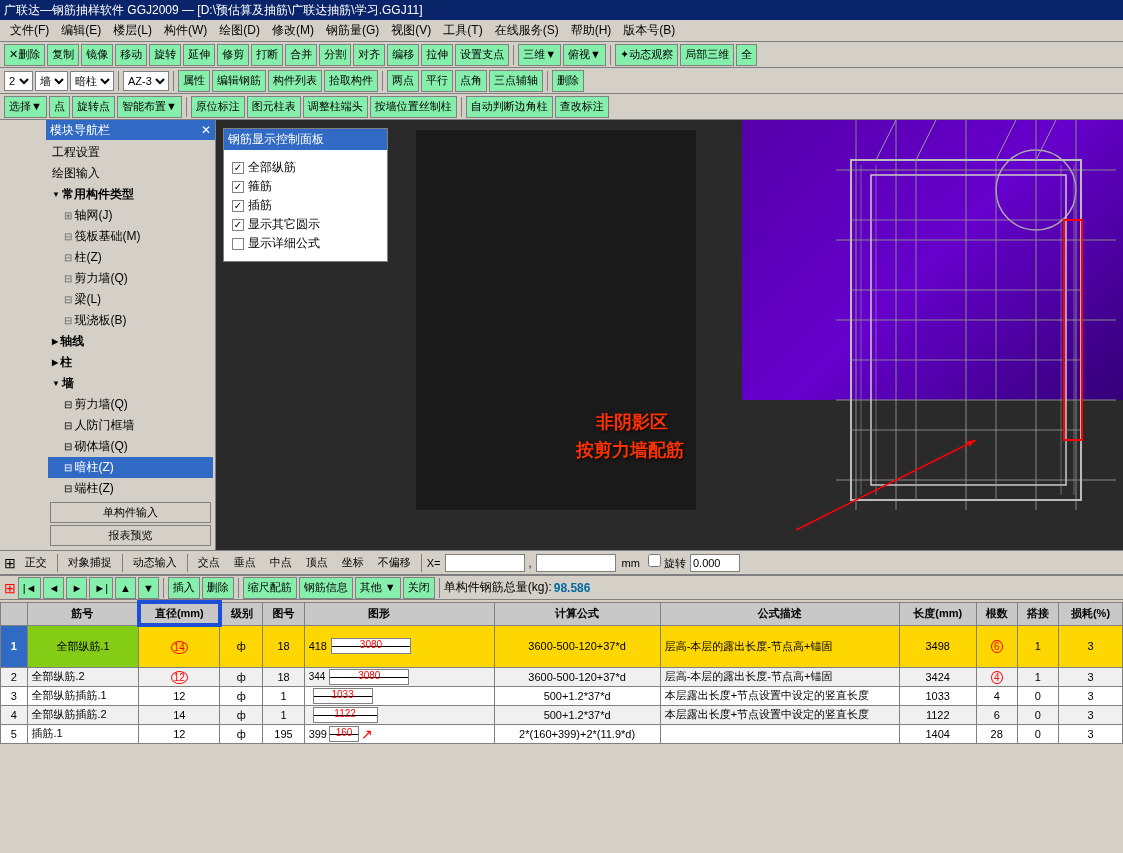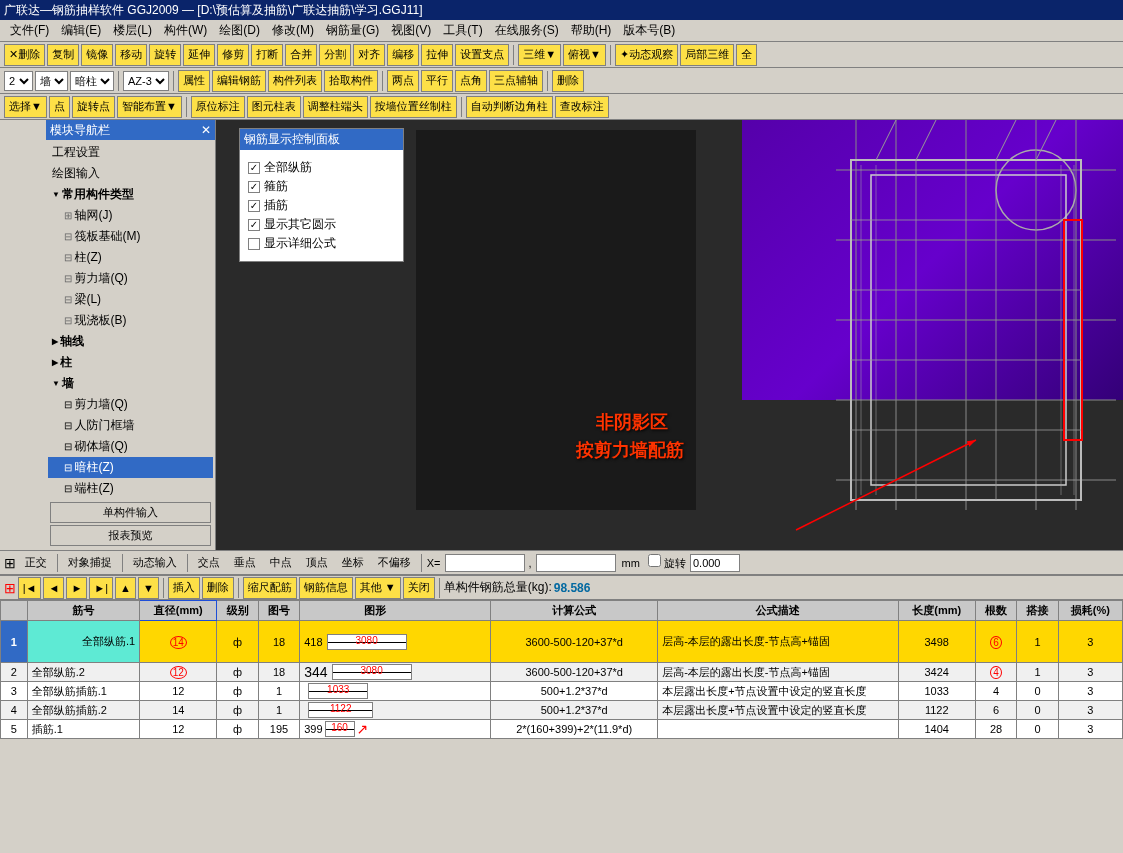--- a/index.html
+++ b/index.html
@@ -10,21 +10,21 @@
     
     
     #menu-bar { background: #d4d0c8; height: 22px; display: flex; align-items: center; border-bottom: 1px solid #808080; padding: 0 4px; }
     #menu-bar span { padding: 2px 6px; font-size: 12px; cursor: pointer; }
     
     
     #toolbar1 { background: #d4d0c8; height: 26px; display: flex; align-items: center; border-bottom: 1px solid #808080; padding: 2px 4px; gap: 2px; }
     #toolbar2 { background: #d4d0c8; height: 26px; display: flex; align-items: center; border-bottom: 1px solid #808080; padding: 2px 4px; gap: 2px; }
     #toolbar3 { background: #d4d0c8; height: 26px; display: flex; align-items: center; border-bottom: 1px solid #808080; padding: 2px 4px; gap: 2px; }
     
-    .toolbar-btn { background: #fde047; border: 1px solid #808080; padding: 1px 4px; font-size: 11px; cursor: pointer; height: 22px; white-space: nowrap; }
+    .toolbar-btn { background: #86efac; border: 1px solid #808080; padding: 1px 4px; font-size: 11px; cursor: pointer; height: 22px; white-space: nowrap; }
     .toolbar-sep { width: 1px; background: #808080; height: 20px; margin: 0 2px; }
     
     
     #main-layout { display: flex; height: calc(853px - 20px - 22px - 26px - 26px - 26px - 26px); padding-left: 46px; }
     
     
     #sidebar { width: 170px; background: #d4d0c8; border-right: 1px solid #808080; display: flex; flex-direction: column; }
     #sidebar-header { background: #316ac5; color: white; height: 20px; display: flex; align-items: center; justify-content: space-between; padding: 0 4px; font-size: 12px; }
     #sidebar-content { flex: 1; overflow-y: auto; padding: 2px; }
     .sidebar-item { padding: 2px 4px; cursor: pointer; display: flex; align-items: center; gap: 2px; }
@@ -310,21 +310,21 @@
         <polygon points="0,-35 -3,-28 3,-28" fill="#00aaff"></polygon>
         <text x="3" y="-36" fill="#00aaff" font-size="10">Y</text>
         <line x1="0" y1="0" x2="-20" y2="20" stroke="red" stroke-width="2"></line>
         <polygon points="-20,20 -13,17 -17,13" fill="red"></polygon>
         <text x="-28" y="32" fill="red" font-size="10">Z</text>
       </g>
 
       <text x="943" y="400" fill="white" font-size="16" font-weight="bold">4</text>
     </svg>
 
-    <div id="rebar-panel" style="position:absolute; top:8px; left:23px; background:white; border:1px solid #808080; width:165px; z-index:10;">
+    <div id="rebar-panel" style="position:absolute; top:8px; left:7px; background:white; border:1px solid #808080; width:165px; z-index:10;">
       <div id="rebar-panel-title" style="background:#316ac5; color:white; padding:2px 4px; font-size:12px;">
         <span>钢筋显示控制面板</span>
       </div>
       <div style="padding:4px;">
         <div class="rebar-option">
           <span class="rebar-checkbox">✓</span>
           <span>全部纵筋</span>
         </div>
         <div class="rebar-option">
           <span class="rebar-checkbox">✓</span>
@@ -404,37 +404,37 @@
     <span style="font-size:12px;">单构件钢筋总量(kg):</span>
     <span style="font-size:12px; font-weight:bold; color:#0369a1;">98.586</span>
   </div>
 
   <div class="bottom-scroll" style="height:155px; overflow-y:auto;">
     <table id="rebar-table" style="width:100%; border-collapse:collapse; font-size:11px;">
       <thead>
         <tr>
           <th style="background:#c8c8c8; border:1px solid #808080; padding:2px 4px; min-width:20px;"></th>
           <th style="background:#c8c8c8; border:1px solid #808080; padding:2px 8px; white-space:nowrap;">筋号</th>
-          <th style="background:#c8c8c8; border:1px solid #1d4ed8; padding:2px 4px; white-space:nowrap;">直径(mm)</th>
+          <th style="background:#c8c8c8; border:4px solid #1d4ed8; padding:2px 4px; white-space:nowrap;">直径(mm)</th>
           <th style="background:#c8c8c8; border:1px solid #808080; padding:2px 4px; white-space:nowrap;">级别</th>
           <th style="background:#c8c8c8; border:1px solid #808080; padding:2px 4px; white-space:nowrap;">图号</th>
           <th style="background:#c8c8c8; border:1px solid #808080; padding:2px 80px 2px 40px; white-space:nowrap;">图形</th>
           <th style="background:#c8c8c8; border:1px solid #808080; padding:2px 20px; white-space:nowrap;">计算公式</th>
           <th style="background:#c8c8c8; border:1px solid #808080; padding:2px 8px; white-space:nowrap;">公式描述</th>
           <th style="background:#c8c8c8; border:1px solid #808080; padding:2px 4px; white-space:nowrap;">长度(mm)</th>
           <th style="background:#c8c8c8; border:1px solid #808080; padding:2px 4px; white-space:nowrap;">根数</th>
           <th style="background:#c8c8c8; border:1px solid #808080; padding:2px 4px; white-space:nowrap;">搭接</th>
           <th style="background:#c8c8c8; border:1px solid #808080; padding:2px 4px; white-space:nowrap;">损耗(%)</th>
         </tr>
       </thead>
       <tbody id="rebar-table-body">
 
         <tr style="background:#ffd700;">
           <td style="border:1px solid #808080; padding:1px 4px; text-align:center; background:#316ac5; color:white; font-weight:bold;">1</td>
-          <td style="border:1px solid #808080; padding:13px 4px; text-align:right; background:#5eead4;">全部纵筋.1</td>
+          <td style="border:1px solid #808080; padding:13px 4px; text-align:center; background:#84cc16;">全部纵筋.1</td>
           <td style="border:1px solid #808080; padding:1px 4px; text-align:center; background:#ffd700;">
             <span style="border:1px solid red; border-radius:50%; padding:0 2px; color:red; font-size:10px;">14</span>
           </td>
           <td style="border:1px solid #808080; padding:1px 4px; text-align:center; background:#ffd700;">ф</td>
           <td style="border:1px solid #808080; padding:1px 4px; text-align:center; background:#ffd700;">18</td>
           <td style="border:1px solid #808080; padding:3px 4px; background:#ffd700;">
             <div style="display:flex; align-items:center; gap:4px;">
               <span style="font-size:11px;">418</span>
               <div style="position:relative; width:80px; height:16px; border:1px solid #808080; background:white;">
                 <div style="position:absolute; top:50%; left:0; right:0; height:1px; background:black;"></div>
@@ -455,21 +455,21 @@
         <tr style="background:#f0f0f0;">
           <td style="border:1px solid #808080; padding:1px 4px; text-align:center;">2</td>
           <td style="border:1px solid #808080; padding:1px 4px; text-align:left;">全部纵筋.2</td>
           <td style="border:1px solid #808080; padding:1px 4px; text-align:center;">
             <span style="border:1px solid red; border-radius:50%; padding:0 2px; color:red; font-size:10px;">12</span>
           </td>
           <td style="border:1px solid #808080; padding:1px 4px; text-align:center;">ф</td>
           <td style="border:1px solid #808080; padding:1px 4px; text-align:center;">18</td>
           <td style="border:1px solid #808080; padding:1px 4px;">
             <div style="display:flex; align-items:center; gap:4px;">
-              <span style="font-size:14px;text-align:right;">344</span>
+              <span style="font-size:10px;text-align:right;">344</span>
               <div style="position:relative; width:80px; height:16px; border:1px solid #808080; background:white;">
                 <div style="position:absolute; top:50%; left:0; right:0; height:1px; background:black;"></div>
                 <span style="position:absolute; top:0; left:50%; transform:translateX(-50%); color:red; font-size:10px;">3080</span>
               </div>
             </div>
           </td>
           <td style="border:1px solid #808080; padding:1px 4px; text-align:center;">3600-500-120+37*d</td>
           <td style="border:1px solid #808080; padding:1px 4px; text-align:left; max-width:180px;">层高-本层的露出长度-节点高+锚固</td>
           <td style="border:1px solid #808080; padding:1px 0; text-align:center;">3424</td>
           <td style="border:1px solid #808080; padding:1px 4px; text-align:center;">

